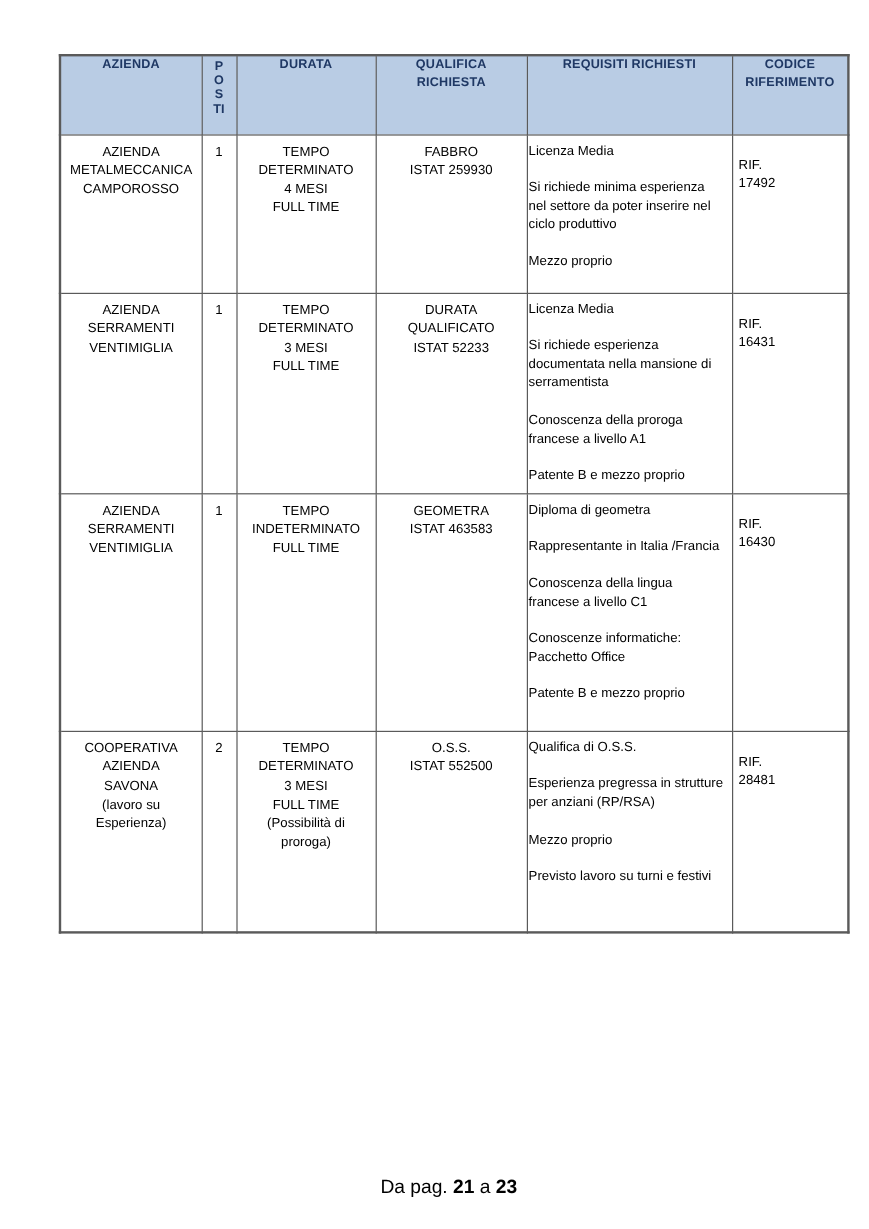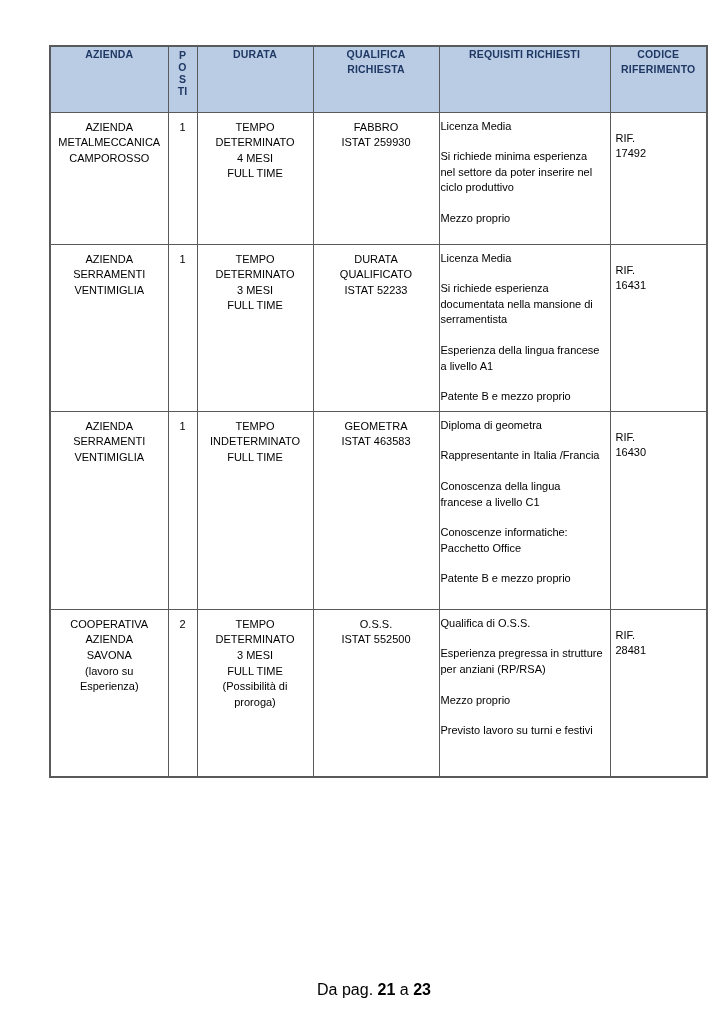--- a/index.html
+++ b/index.html
@@ -204,21 +204,21 @@
         <td class="cell centered">
           <div class="cell-lines">
               <div>DURATA</div>
               <div>QUALIFICATO</div>
               <div>ISTAT 52233</div>
             </div>
         </td>
         <td class="cell req">
             <div class="req-block">Licenza Media</div>
             <div class="req-block">Si richiede esperienza documentata nella mansione di serramentista</div>
-            <div class="req-block">Esperienza della lingua francese a livello A1</div>
+            <div class="req-block">Conoscenza della proroga francese a livello A1</div>
             <div class="req-block">Patente B e mezzo proprio</div>
           </td>
         <td class="cell codice">
           <div class="cell-lines">
               <div>RIF.</div>
               <div>16431</div>
             </div>
         </td>
       </tr>
 

